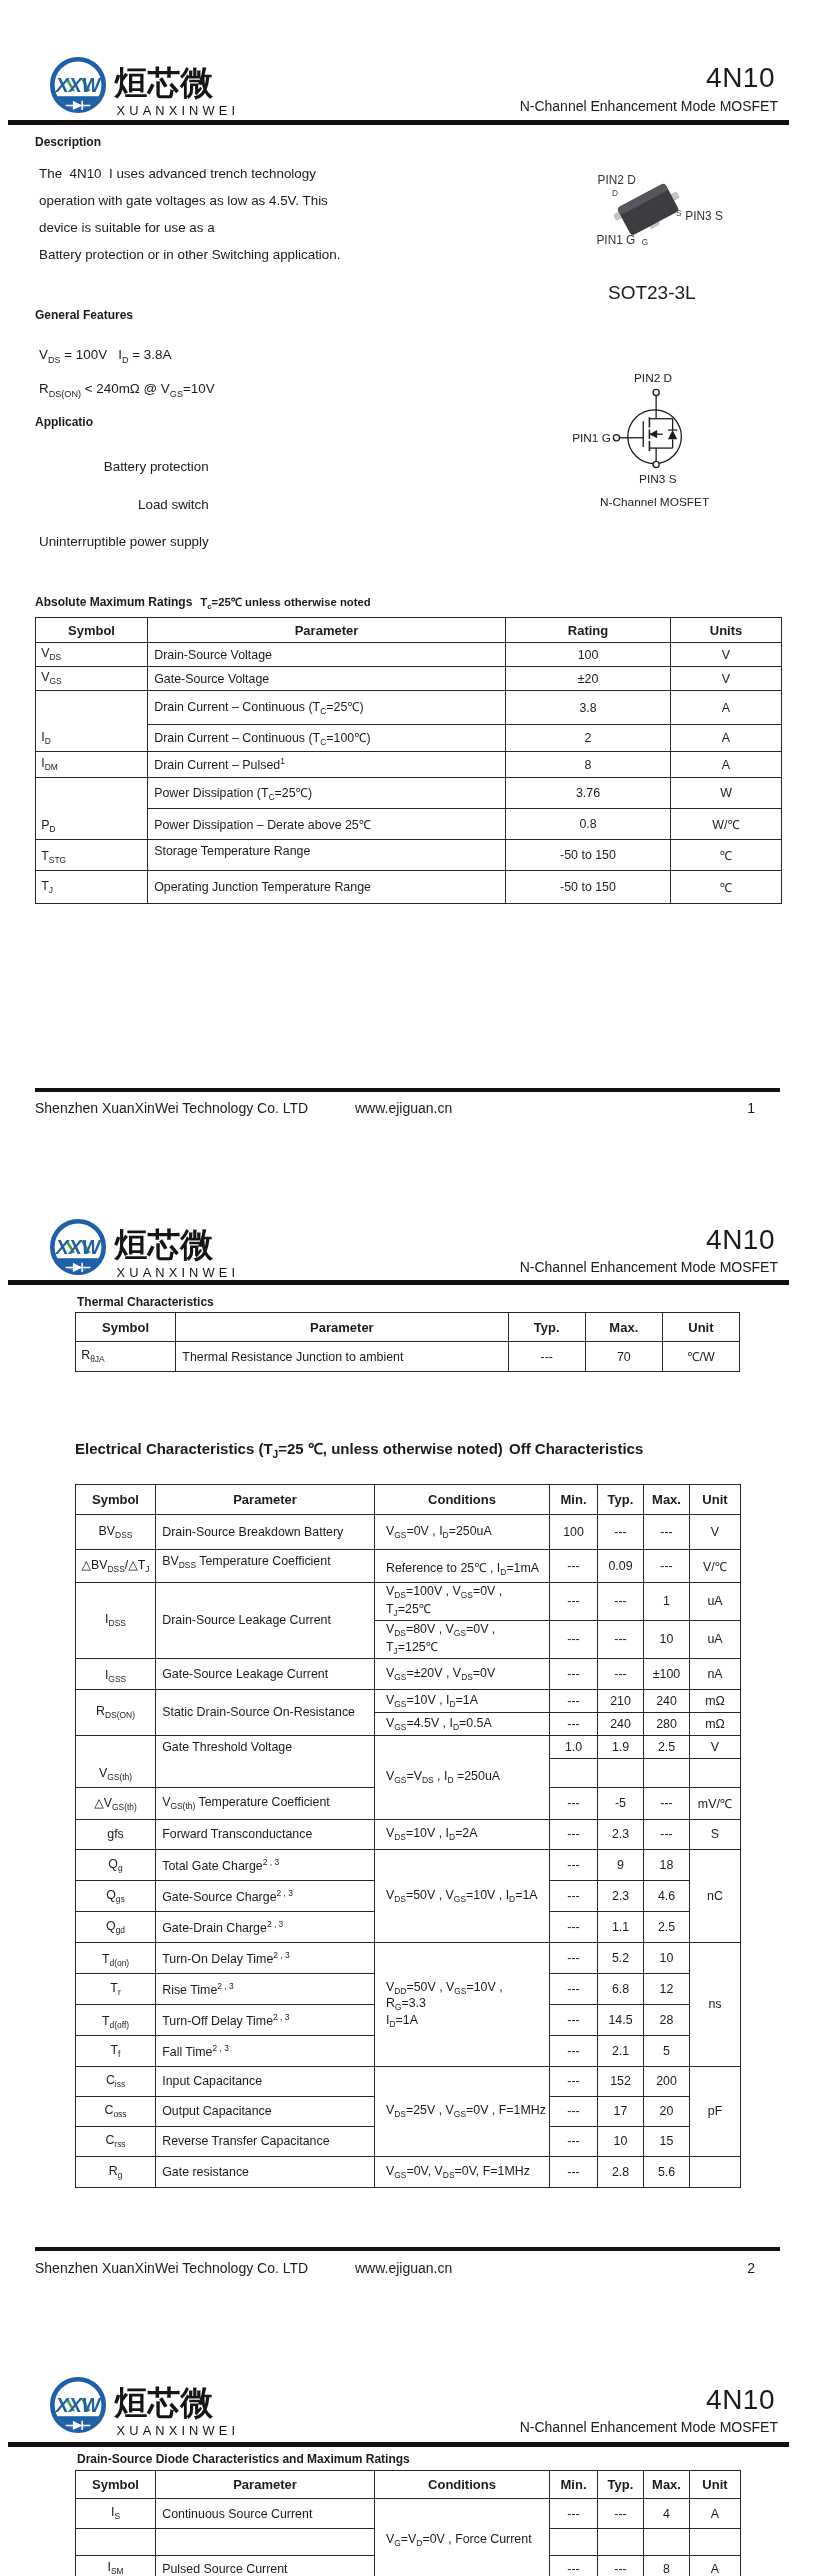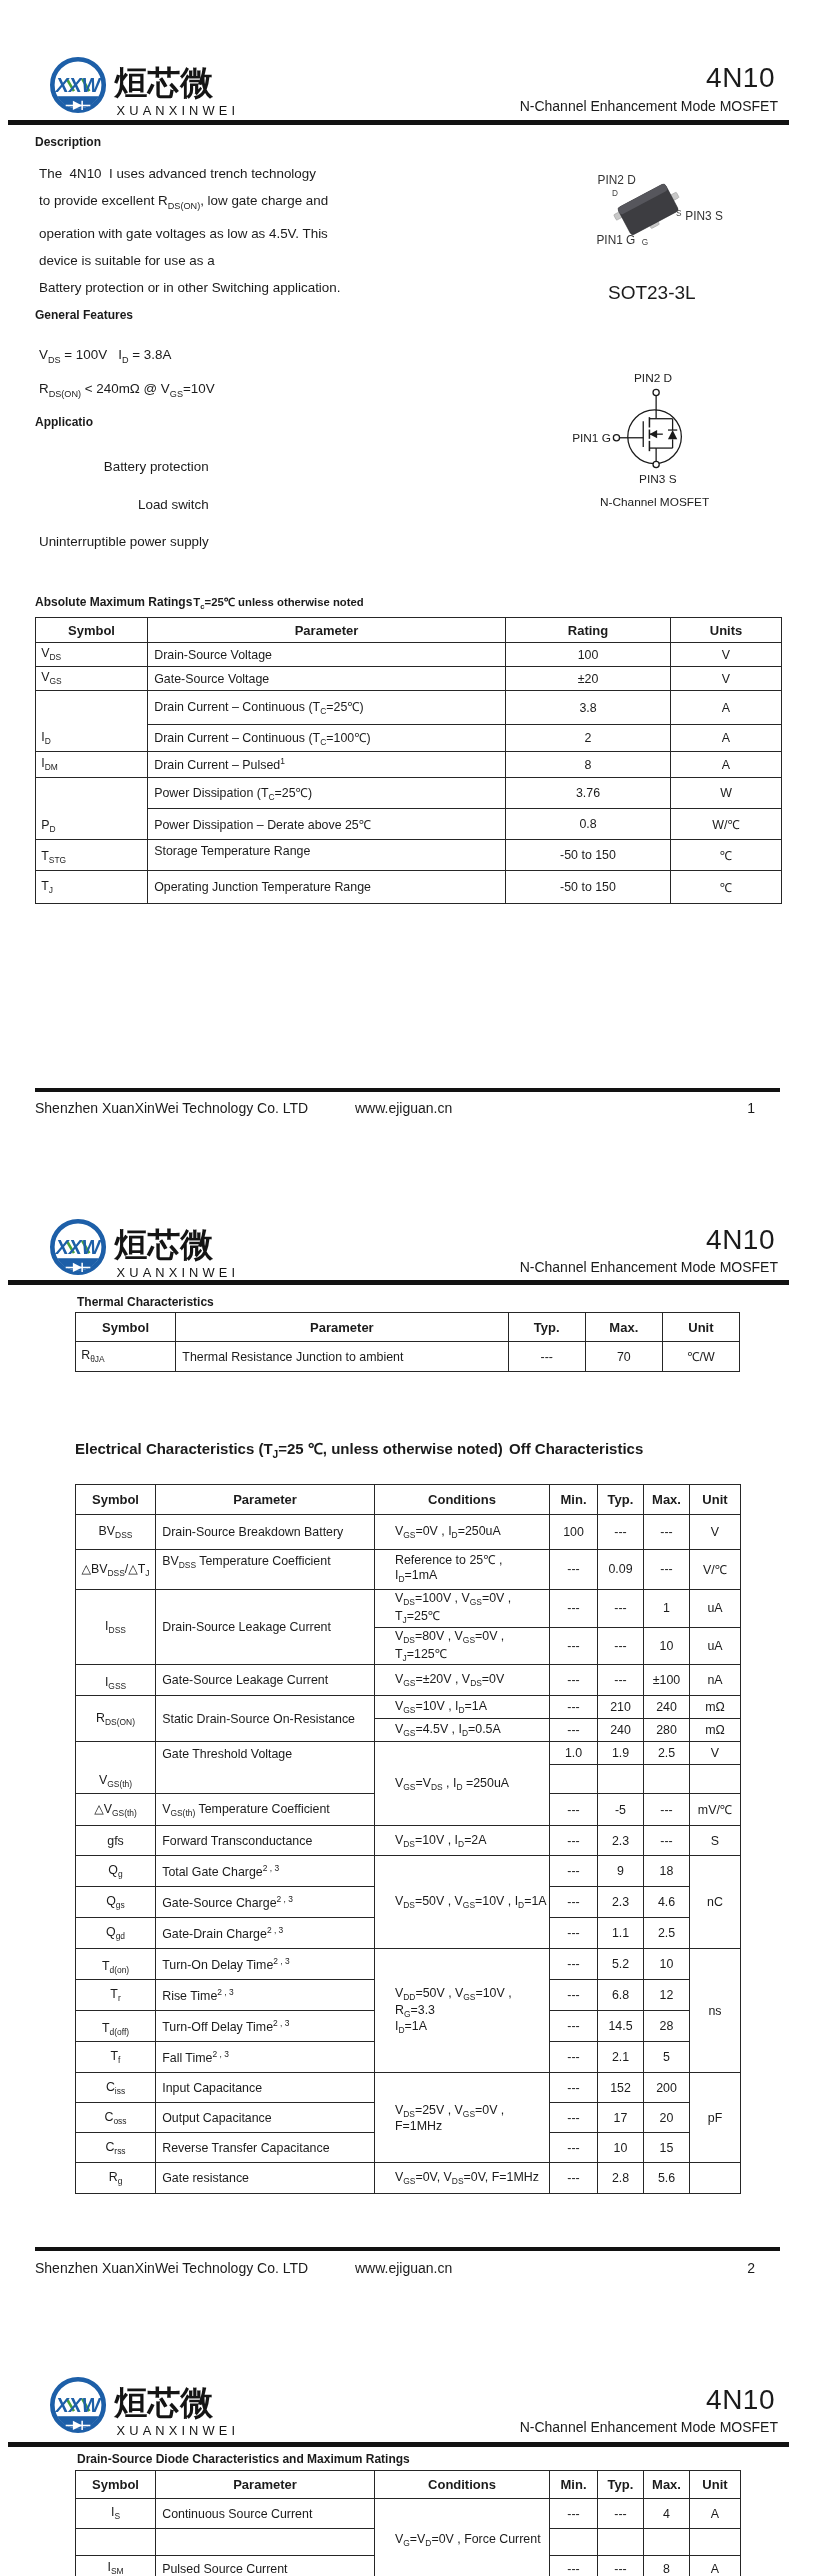--- a/index.html
+++ b/index.html
@@ -15,21 +15,21 @@
   .h1small{font-size:11.3px;font-weight:bold;}
   .body-line{font-size:13.4px;line-height:27px;white-space:pre;}
   .applist div{font-size:13.4px;}
   
   table{border-collapse:collapse;table-layout:fixed;}
   td,th{border:1px solid #262626;font-size:12.4px;overflow:hidden;vertical-align:middle;}
   th{font-weight:bold;font-size:13px;text-align:center;background:#fff;}
   .sym{text-align:left;padding-left:5.2px;}
   .symc{text-align:center;}
   .par{text-align:left;padding-left:6.2px;}
-  .cond{text-align:left;padding-left:20px;white-space:pre-line;}
+  .cond{text-align:left;padding-left:11px;white-space:pre-line;}
   .val{text-align:center;}
   .vb{vertical-align:bottom;padding-bottom:4.1px;}
   .vt{vertical-align:top;padding-top:4.1px;}
   sub{font-size:68%;}
   sup{font-size:68%;}
   
   .foot-text{font-size:14px;}
   svg text{font-family:"Liberation Sans",sans-serif;}
 </style>
 </head>
@@ -54,21 +54,20 @@
       <text x="133" y="82" font-size="64" font-weight="bold" fill="#141414">烜芯微</text>
       <text x="137" y="122" font-size="25" letter-spacing="8" fill="#141414">XUANXINWEI</text>
     </svg>
     <div class="abs part" style="left:538px;top:62px;">4N10</div>
     <div class="abs subtitle" style="left:459px;top:98px;">N-Channel Enhancement Mode MOSFET</div>
     <div class="abs rule" style="left:7.7px;top:120px;width:781px;"></div>
 
     <div class="abs h1" style="left:35px;top:135px;">Description</div>
     <div class="abs" style="left:39px;top:160px;">
       <div class="body-line">The  4N10  I uses advanced trench technology</div>
-      <div class="body-line">to provide excellent R<sub>DS(ON)</sub>, low gate charge and</div>
       <div class="body-line">operation with gate voltages as low as 4.5V. This</div>
       <div class="body-line">device is suitable for use as a</div>
       <div class="body-line">Battery protection or in other Switching application.</div>
     </div>
 
     <svg class="abs" style="left:582px;top:167px;" width="160" height="93" viewBox="0 0 310 180">
       <text x="30" y="32" font-size="23" fill="#333">PIN2 D</text>
       <g transform="translate(128,82) rotate(-28)">
         <rect x="-64" y="-22" width="18" height="12" rx="2" fill="#c8c8c8" stroke="#9a9a9a"></rect>
         <rect x="46" y="-4" width="18" height="12" rx="2" fill="#c8c8c8" stroke="#9a9a9a"></rect>
@@ -116,21 +115,21 @@
       <line x1="196" y1="120" x2="214" y2="120" stroke="#1b1b1b" stroke-width="2.5"></line>
       <line x1="173" y1="155" x2="173" y2="180" stroke="#1b1b1b" stroke-width="2.5"></line>
       <line x1="100" y1="135" x2="148" y2="135" stroke="#1b1b1b" stroke-width="2.5"></line>
       <circle cx="96" cy="135" r="6" fill="#fff" stroke="#1b1b1b" stroke-width="2.5"></circle>
       <text x="10" y="143" font-size="23" fill="#222">PIN1  G</text>
       <circle cx="173" cy="187" r="6" fill="#fff" stroke="#1b1b1b" stroke-width="2.5"></circle>
       <text x="140" y="222" font-size="23" fill="#222">PIN3 S</text>
       <text x="170" y="268" text-anchor="middle" font-size="23" fill="#222">N-Channel MOSFET</text>
     </svg>
 
-    <div class="abs" style="left:35px;top:594px;display:flex;align-items:baseline;gap:1px;">
+    <div class="abs" style="left:35px;top:594px;display:flex;align-items:baseline;gap:8px;">
       <span class="h1">Absolute Maximum Ratings</span>
       <span class="h1small">T<sub>c</sub>=25℃ unless otherwise noted</span>
     </div>
 
     <table class="abs" style="left:35px;top:617px;width:745px;">
       <colgroup>
           <col style="width:112px">
           <col style="width:358px">
           <col style="width:165px">
           <col style="width:111px">

